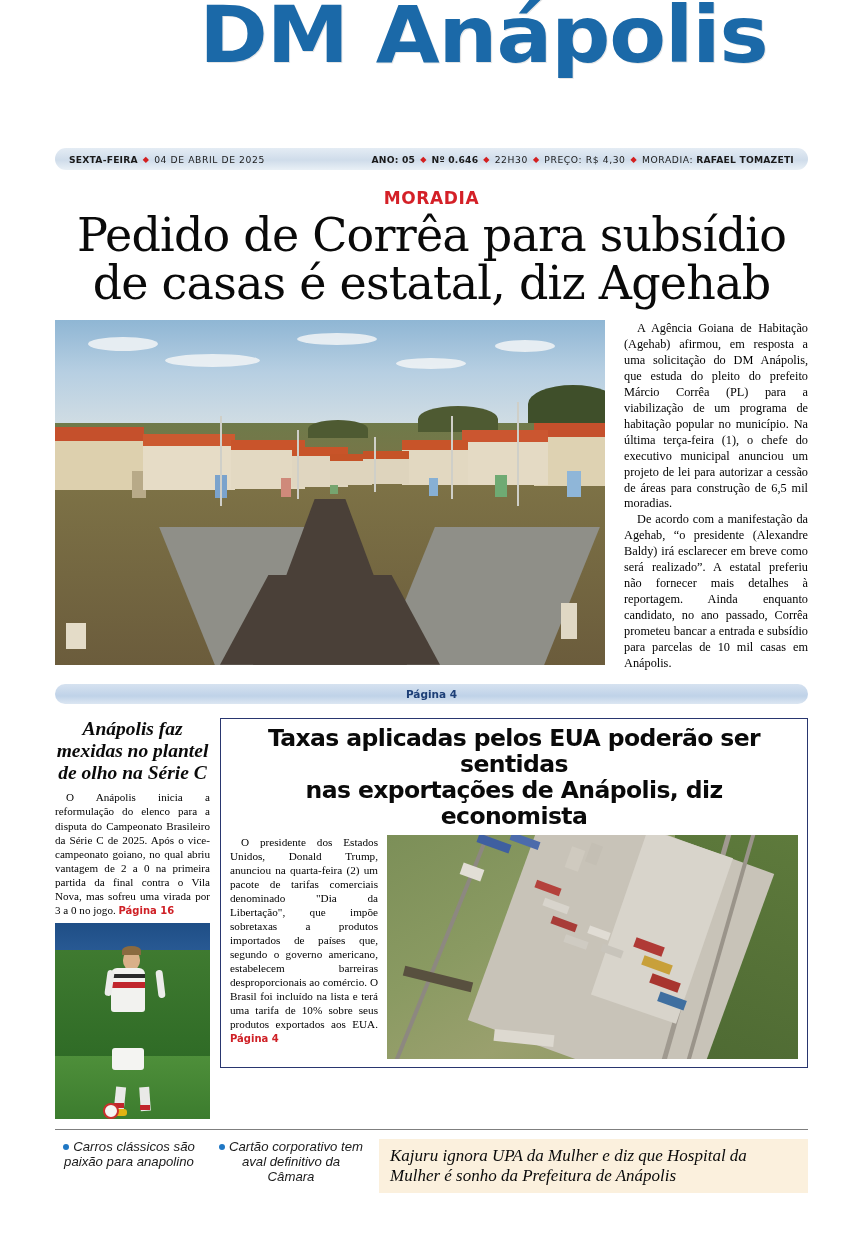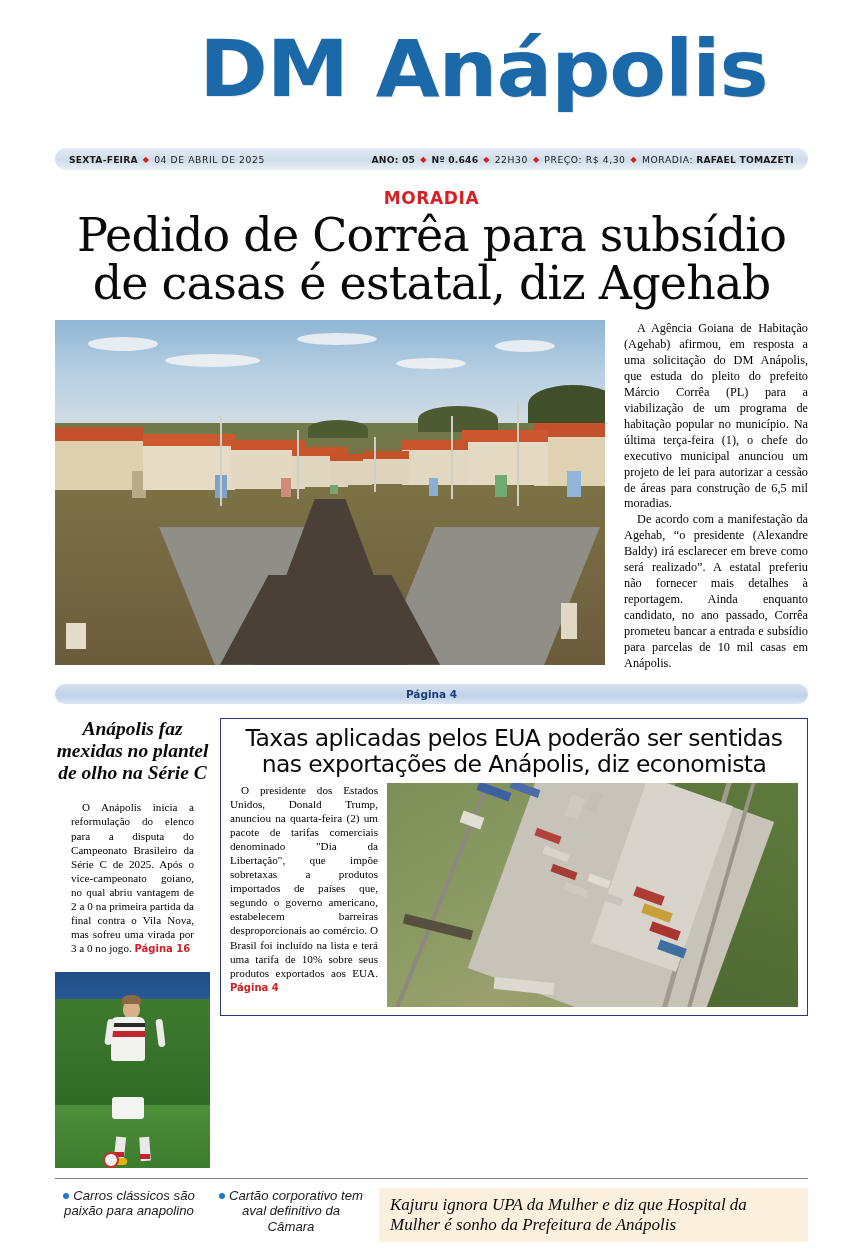--- a/index.html
+++ b/index.html
@@ -8,21 +8,21 @@
   body {
     width:863px; height:1252px;
     background:#ffffff;
     font-family:"Liberation Serif", serif;
     color:#000;
     overflow:hidden;
   }
   .page { position:relative; width:863px; height:1252px; padding:0 55px; }
 
   
-  .masthead { position:relative; height:148px; padding-top:34px; }
+  .masthead { position:relative; height:148px; }
   .mast-title {
     font-family:"DejaVu Sans", sans-serif;
     font-weight:bold;
     font-size:78px;
     line-height:0.92;
     letter-spacing:-1px;
     color:#1b69a8;
     text-align:right;
     padding-right:38px;
     transform:scaleX(1.06);
@@ -125,40 +125,40 @@
     color:#0a0a0a;
     margin-bottom:6px;
   }
   .side-body {
     font-family:"Liberation Serif", serif;
     font-size:11.1px;
     line-height:1.27;
     text-align:justify;
     hyphens:auto;
   }
-  .side-body p { margin:16px; text-indent:11px; }
+  .side-body p { margin:0; text-indent:11px; }
   .pg-red {
     font-family:"DejaVu Sans", sans-serif;
     font-weight:bold;
     font-size:10px;
     color:#cf2026;
     white-space:nowrap;
   }
   .side-photo {
     margin-top:5px;
     width:155px; height:196px;
     position:relative; overflow:hidden;
     background:#2a4a62;
   }
 
   
   .eua-box { border:1.6px solid #29366f; padding:7px 9px 8px 9px; }
   .eua-head {
     font-family:"DejaVu Sans", sans-serif;
-    font-weight:normal;
+    font-weight:bold;
     font-size:23.5px;
     line-height:1.10;
     letter-spacing:-0.6px;
     text-align:center;
     color:#0a0a0a;
     margin-bottom:5px;
   }
   .eua-body { display:flex; gap:9px; }
   .eua-text {
     width:148px;

